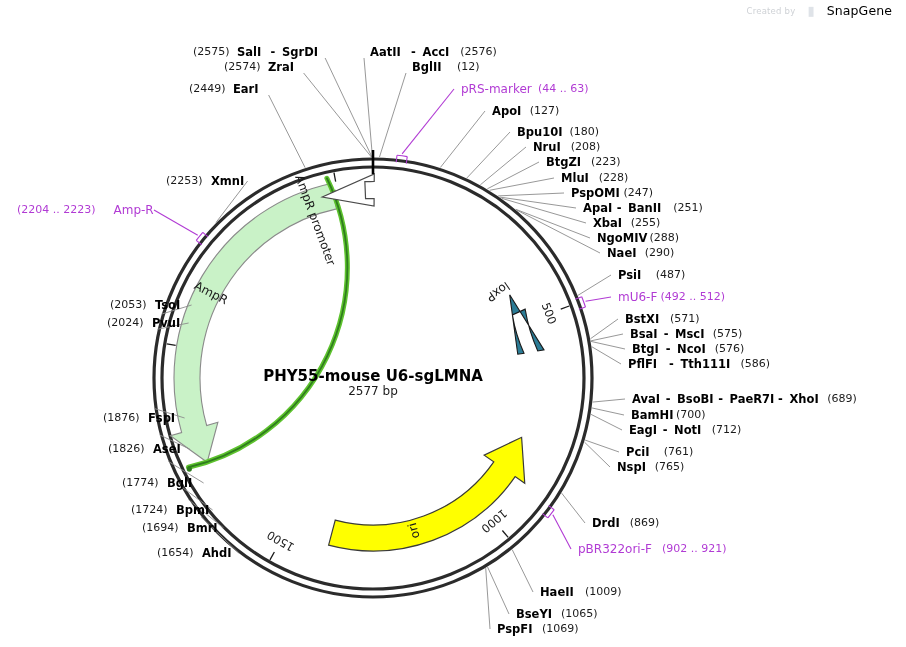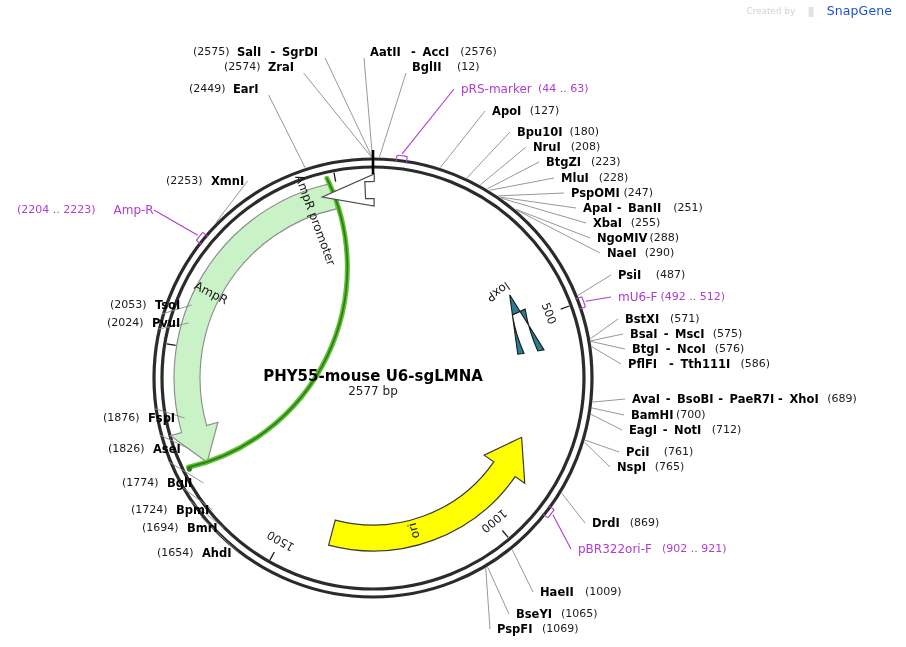--- a/index.html
+++ b/index.html
@@ -11,21 +11,21 @@
   }
   #map-root{position:absolute;inset:0;}
   svg.map{position:absolute;left:0;top:0;width:906px;height:647px;}
   .wm{
     position:absolute;right:14px;top:3px;
     display:flex;align-items:center;gap:12px;
     font-size:10px;color:#c9ccd1;font-family:"DejaVu Sans","Liberation Sans",sans-serif;
     letter-spacing:.2px;
   }
   .wm .wm-made{font-size:8.5px;color:#cfd2d6;}
-  .wm .wm-brand{font-size:12.5px;color:#1d4ed8;letter-spacing:.1px;}
+  .wm .wm-brand{font-size:12.5px;color:#000000;letter-spacing:.1px;}
   .wm .wm-glyph{color:#dfe3e8;font-size:13px;line-height:1;}
   text{dominant-baseline:middle;}
   .enz{font-size:11.5px;font-weight:bold;fill:#000;}
   .pos{font-size:11px;font-weight:normal;fill:#1a1a1a;}
   .dash{font-size:11.5px;font-weight:bold;fill:#000;}
   .feat-purple{font-size:12px;fill:#b13bd4;}
   .feat-purple-pos{font-size:11px;fill:#b13bd4;}
   .tickno{font-size:11.5px;fill:#1a1a1a;}
   .title{font-size:15px;font-weight:bold;fill:#000;}
   .bp{font-size:12px;fill:#1a1a1a;}

